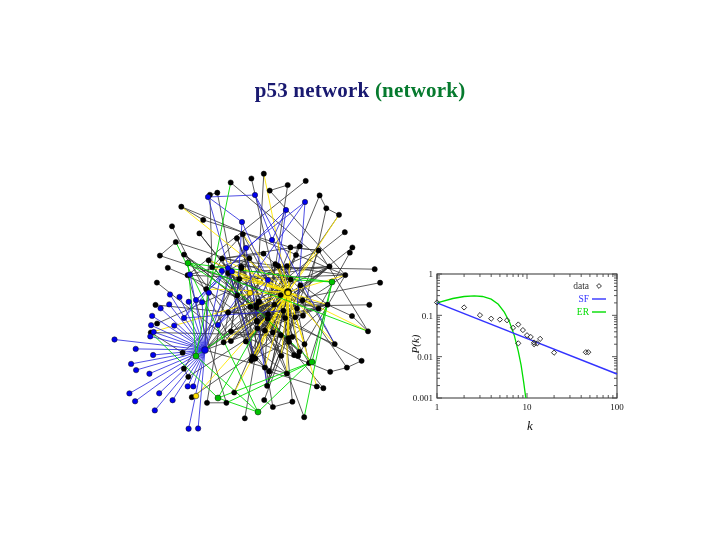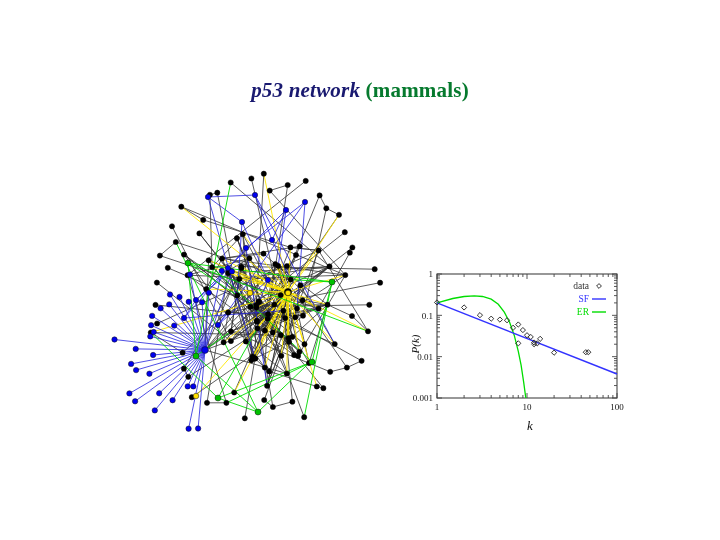--- a/index.html
+++ b/index.html
@@ -11,39 +11,39 @@
   #slide{position:absolute;inset:0;width:720px;height:540px;background:#fff;}
 
   
   #title{
     position:absolute;left:0;top:78px;width:720px;
     text-align:center;
     font-family:"Liberation Serif", serif;
     font-weight:bold;font-size:21px;letter-spacing:.2px;
     white-space:nowrap;
   }
-  #title .t-main{color:#191970;font-style:italic;}
+  #title .t-main{color:#191970;}
   #title .t-sub{color:#067a2e;}
 
   
   #network-panel{position:absolute;left:100px;top:150px;width:300px;height:300px;}
   #network-svg{display:block;width:300px;height:300px;}
 
   
   #plot-panel{position:absolute;left:405px;top:258px;width:230px;height:180px;}
   #plot-svg{display:block;width:230px;height:180px;}
   .px-text{font-family:"Liberation Serif", serif;}
 </style>
 </head>
 <body>
 
 <div id="slide">
 
   <div id="title">
-    <span class="t-main">p53 network</span><span>&nbsp;</span><span class="t-sub">(mammals)</span>
+    <span class="t-main">p53 network</span><span>&nbsp;</span><span class="t-sub">(network)</span>
   </div>
 
   <div id="network-panel">
     <svg id="network-svg" viewBox="0 0 300 300">
       <g id="edges-black" stroke="#333333" stroke-width="0.8" fill="none">
           <line x1="105.0" y1="200.0" x2="175.3" y2="114.0"></line>
           <line x1="105.0" y1="200.0" x2="108.6" y2="110.3"></line>
           <line x1="105.0" y1="200.0" x2="186.8" y2="223.5"></line>
           <line x1="105.0" y1="200.0" x2="190.7" y2="129.6"></line>
           <line x1="105.0" y1="200.0" x2="218.5" y2="158.6"></line>

